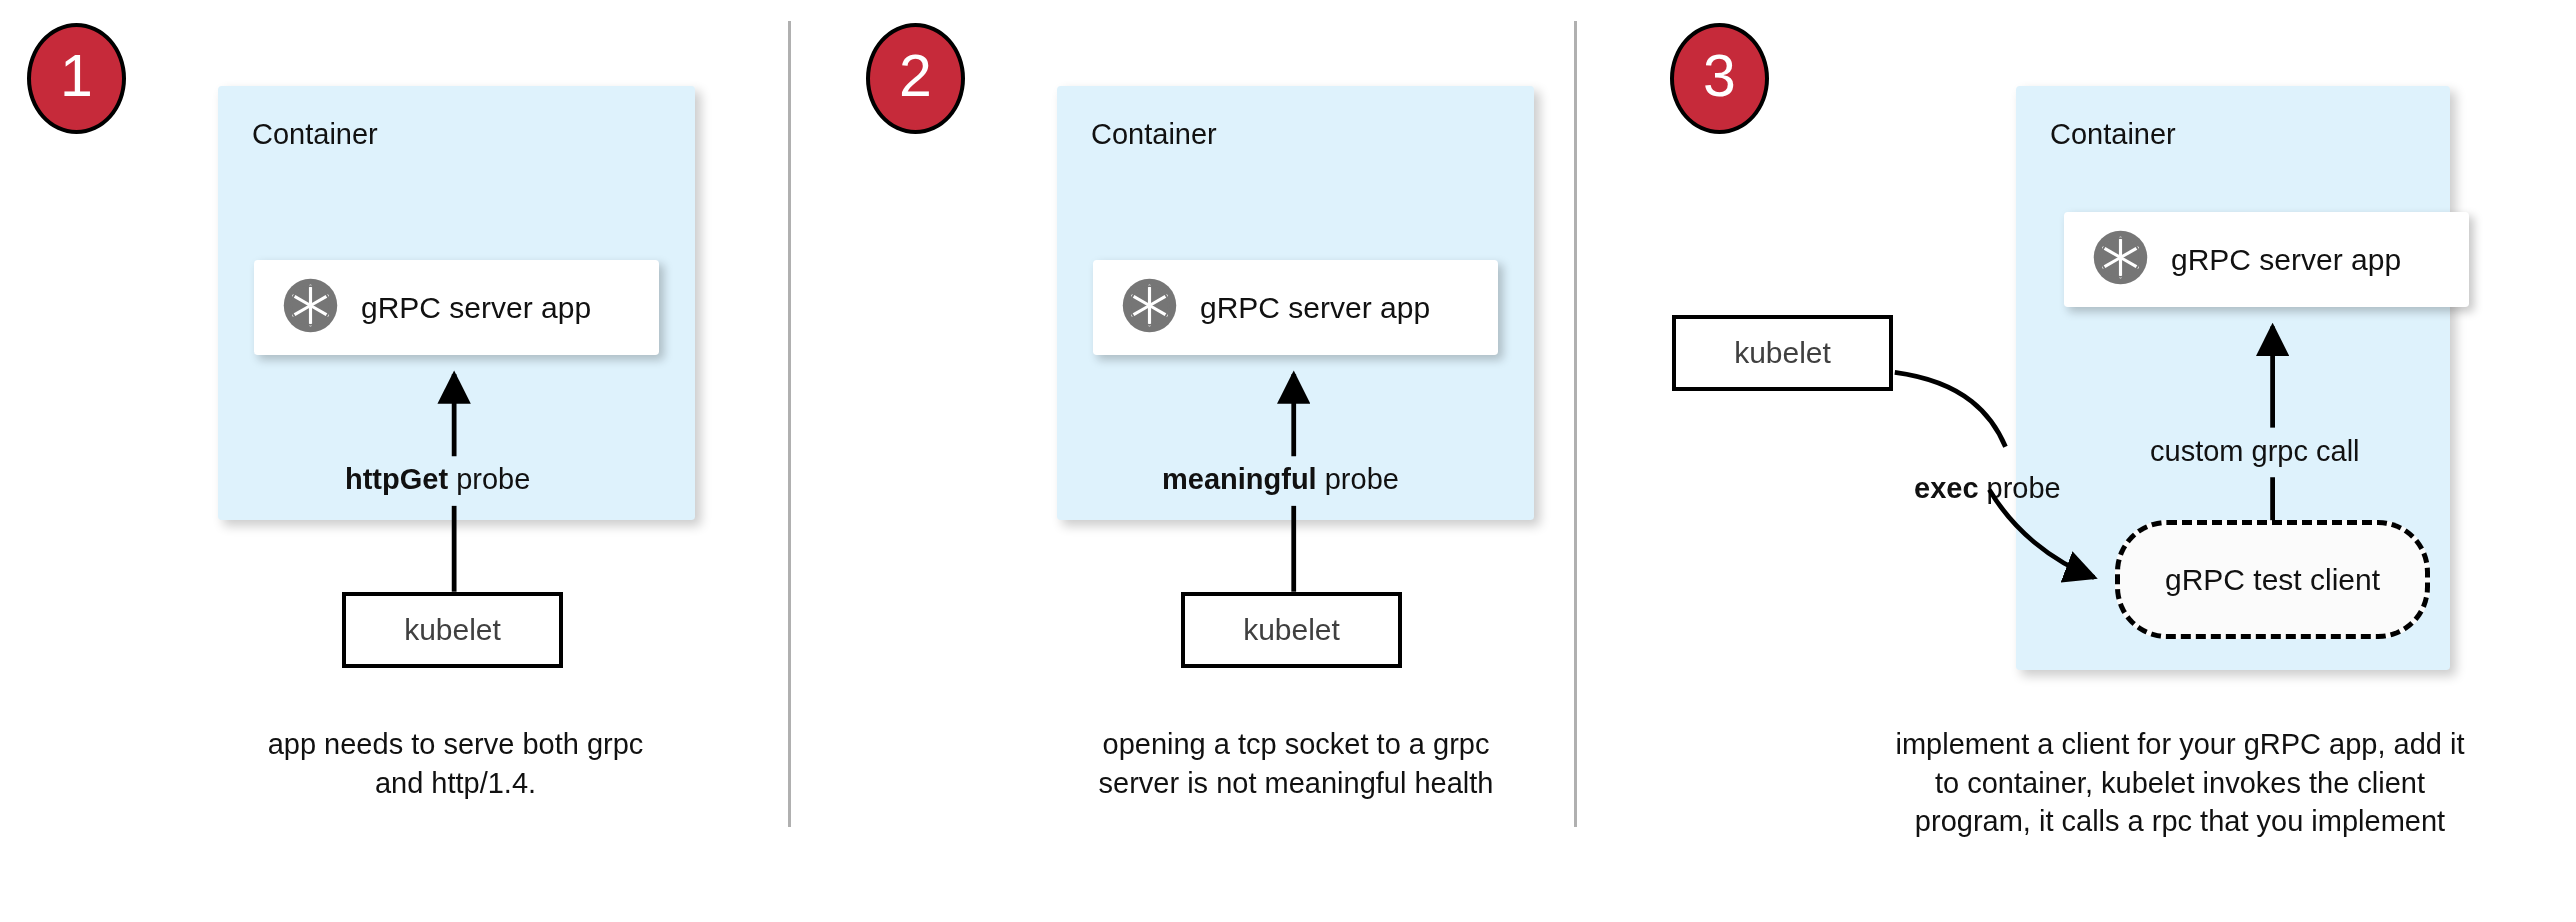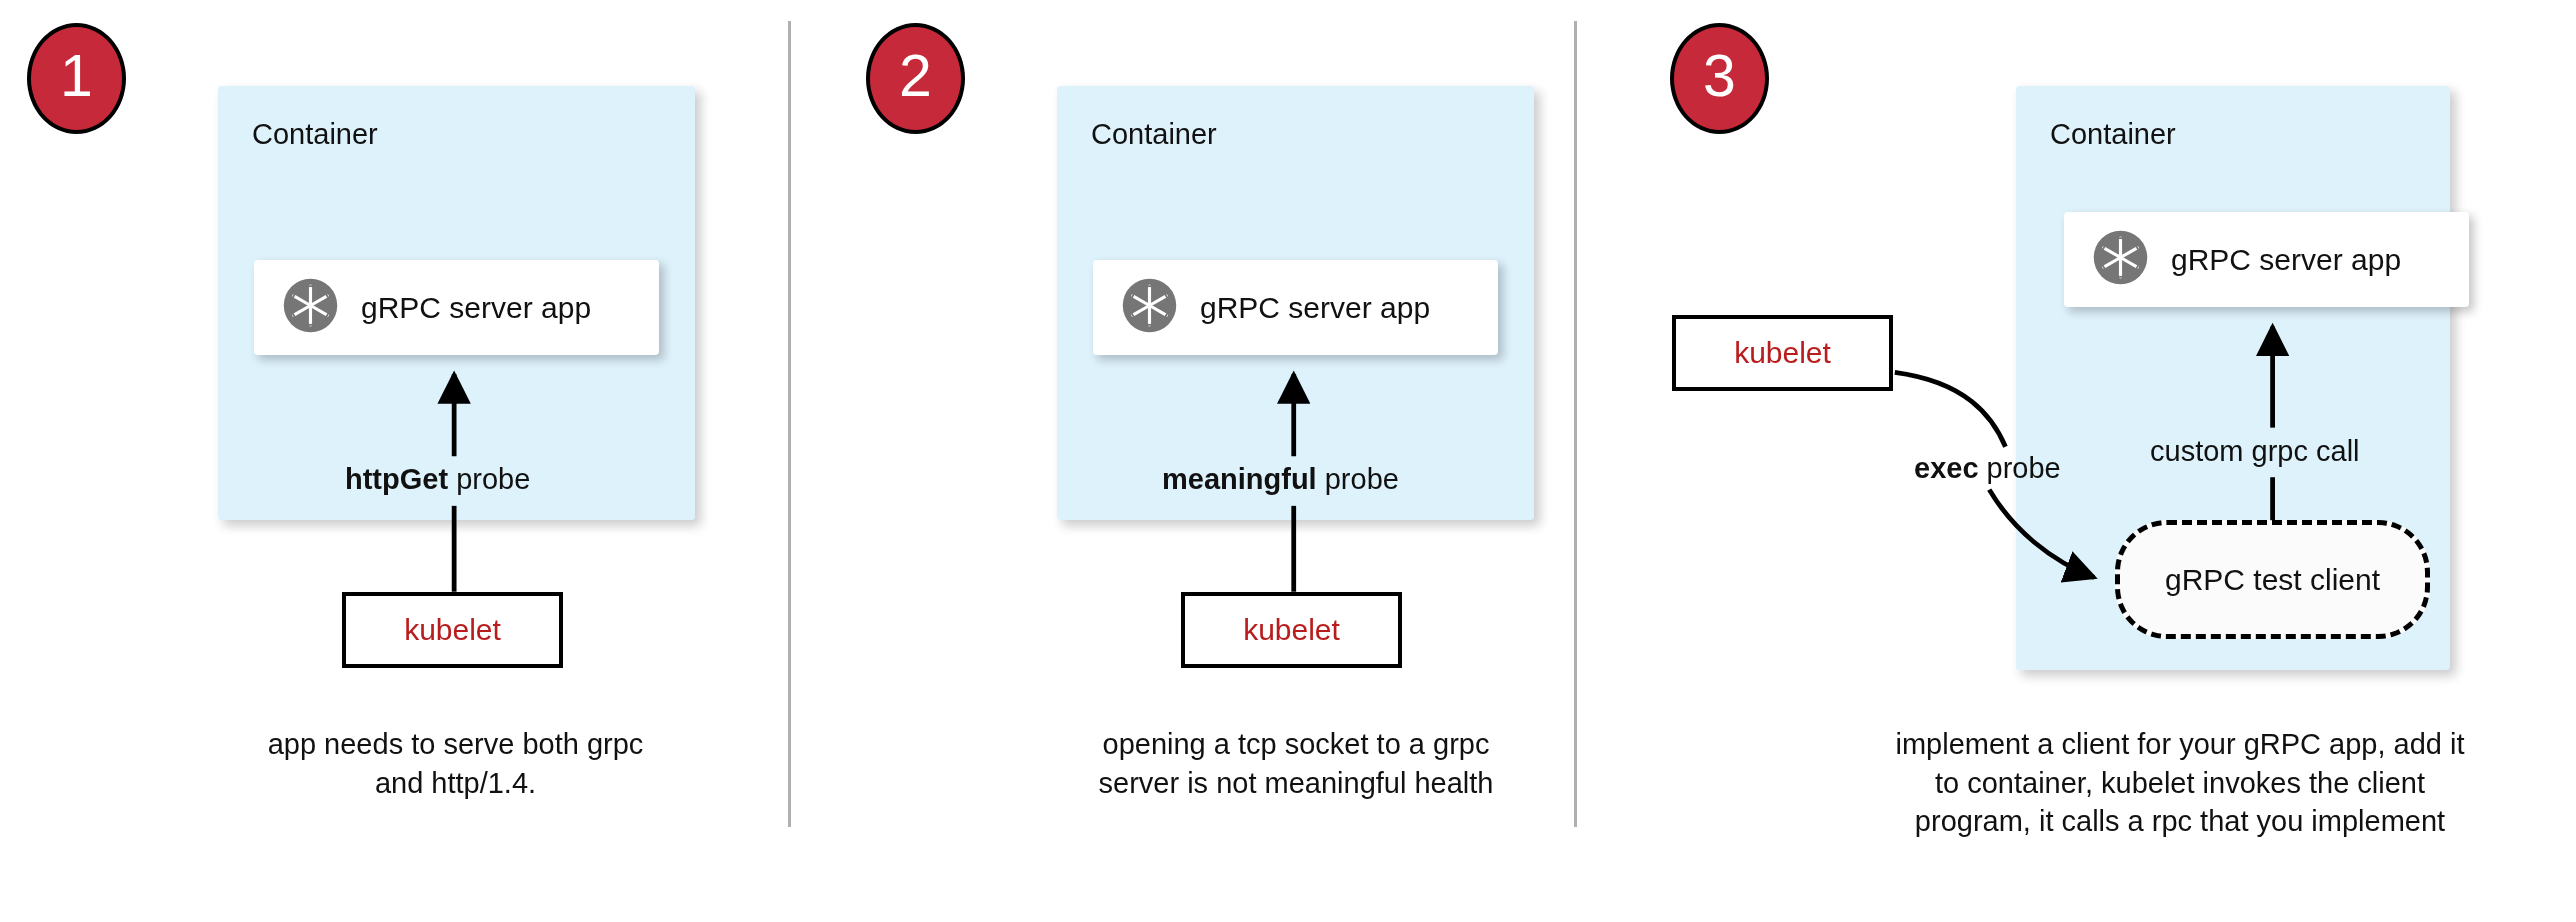--- a/index.html
+++ b/index.html
@@ -41,21 +41,21 @@
     box-shadow:4.8px 4.8px 9.5px rgba(0,0,0,0.22);
     display:flex;align-items:center;
   }
   .app-card .ico{margin-left:27px;flex:0 0 auto;}
   .app-card .lbl{margin-left:21px;font-size:30px;color:#111111;white-space:nowrap;}
 
   
   .kubelet-box{
     position:absolute;background:#ffffff;border:4.8px solid #000000;
     box-sizing:border-box;display:flex;align-items:center;justify-content:center;
-    font-size:30px;color:#b91c1c;text-align:right;
+    font-size:30px;color:#404040;text-align:right;
   }
 
   
   .dashed-box{
     position:absolute;background:#fbfbfb;border:5.7px dashed #000000;
     border-radius:52px;box-sizing:border-box;
     display:flex;align-items:center;justify-content:center;
     font-size:30px;color:#111111;
   }
 
@@ -211,21 +211,21 @@
         <circle cx="32" cy="32" r="21" fill="none" stroke="#767676" stroke-width="2"></circle>
       </svg>
     </span>
     <span class="lbl">gRPC server app</span>
   </div>
 
   <div class="kubelet-box" style="left:1672px;top:315px;width:221px;height:76px;">
     <span>kubelet</span>
   </div>
 
-  <div class="edge-label" style="left:1914px;top:452px;">
+  <div class="edge-label" style="left:1914px;top:472px;">
     <b>exec</b><span> probe</span>
   </div>
 
   <div class="edge-label" style="left:2150px;top:435px;">
     <span>custom grpc call</span>
   </div>
 
   <div class="dashed-box" style="left:2115px;top:520px;width:315px;height:119px;">
     <span>gRPC test client</span>
   </div>

